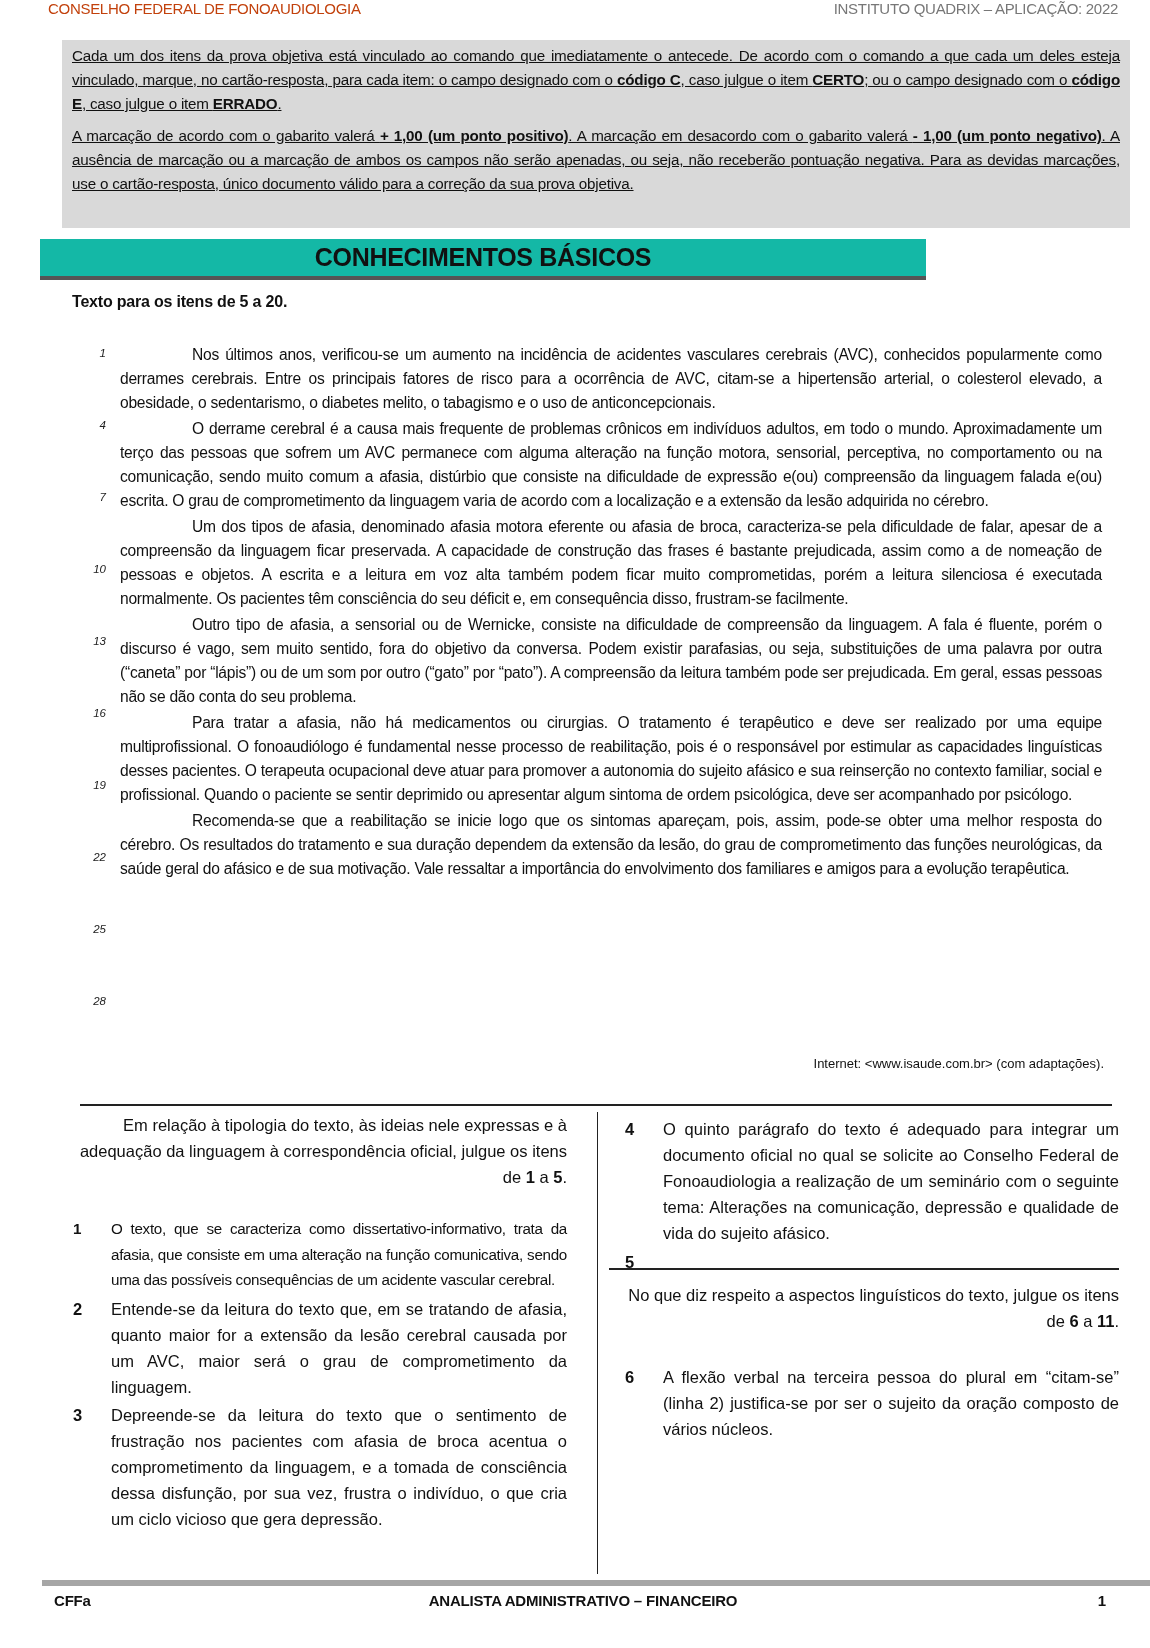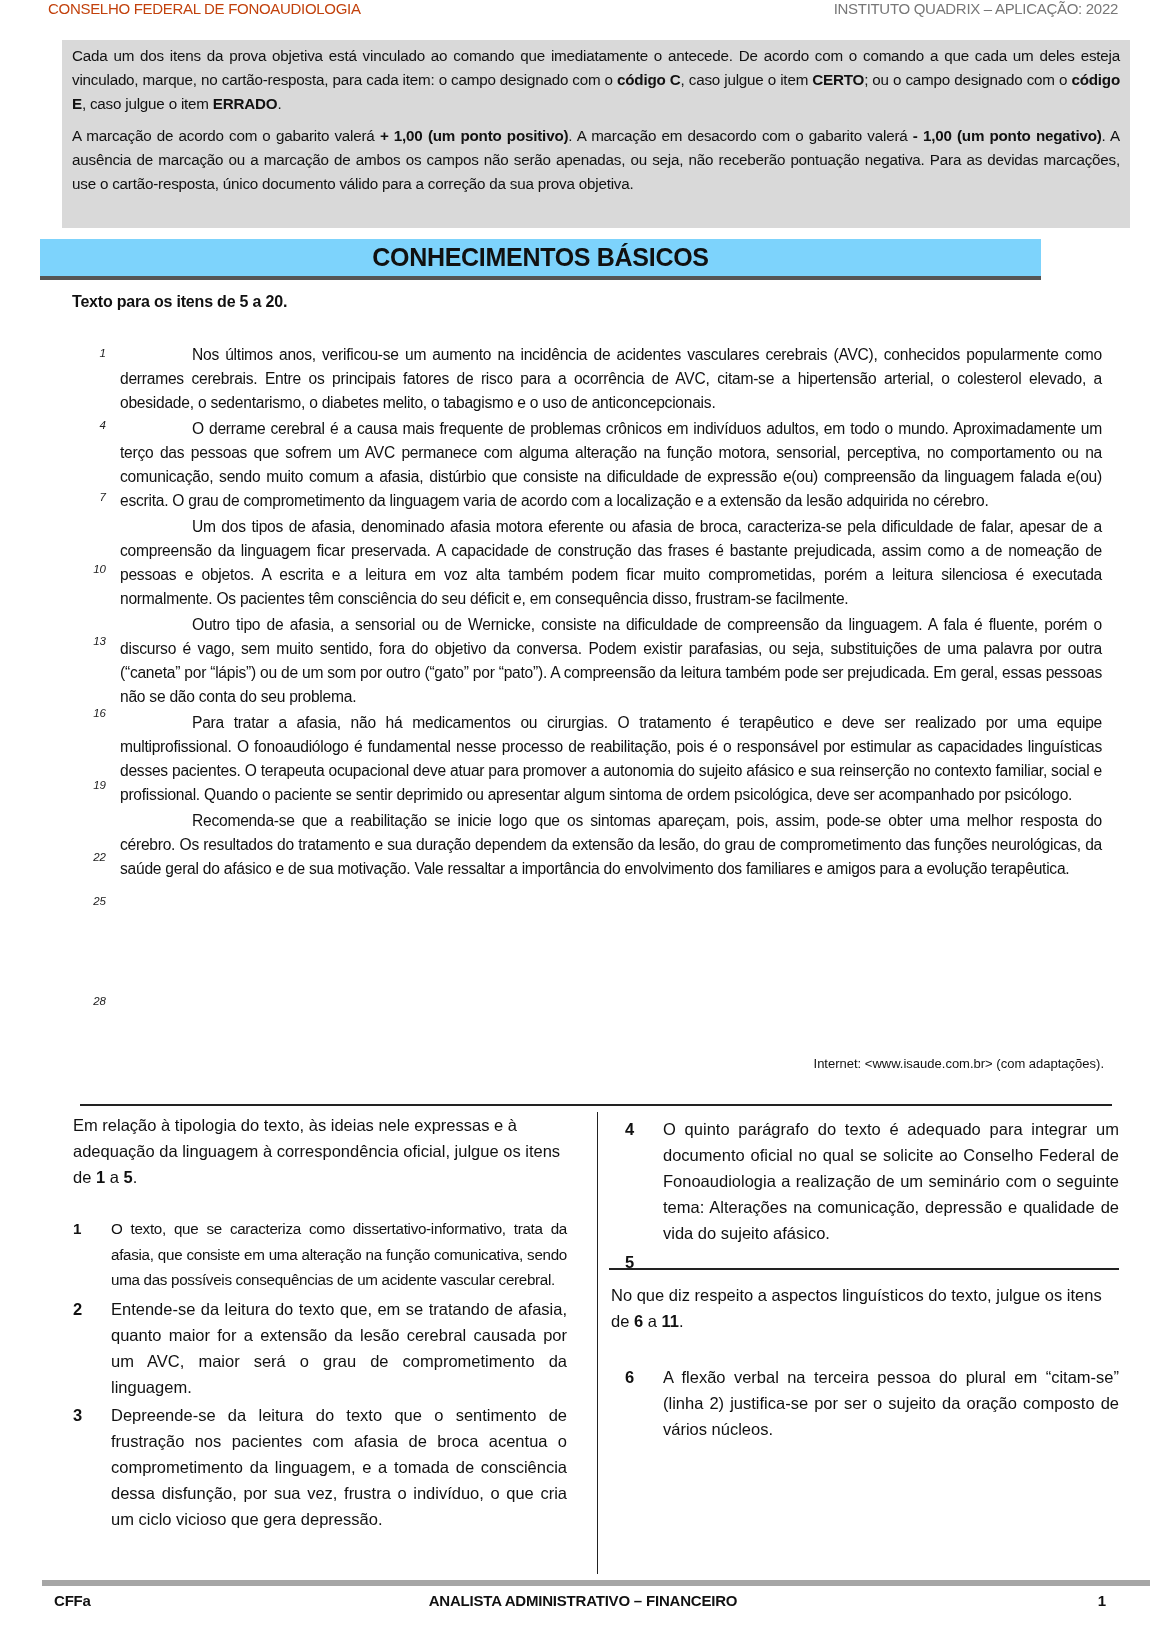--- a/index.html
+++ b/index.html
@@ -5,43 +5,43 @@
   html, body { margin: 0; padding: 0; background: #ffffff; }
   body { width: 1150px; height: 1648px; position: relative; overflow: hidden;
          font-family: "Liberation Sans", sans-serif; color: #111; }
   .topbar { position: absolute; top: 0; left: 0; right: 0; height: 22px; }
   .topbar .left { position: absolute; left: 48px; top: 0; font-size: 15px; color: #c2410c; letter-spacing: -0.3px; text-align: center; }
   .topbar .right { position: absolute; right: 32px; top: 0; font-size: 15px; color: #777; letter-spacing: -0.3px; }
 
   .instructions { position: absolute; left: 62px; top: 40px; width: 1068px; height: 188px;
                   background: #d9d9d9; box-sizing: border-box; padding: 4px 10px 0 10px;
                   font-size: 15.2px; line-height: 24px; text-align: justify; letter-spacing: -0.2px; }
-  .instructions p { margin: 0 0 8px 0; }
+  .instructions p { margin: 0 0 8px 0; text-decoration: underline; }
 
-  .section-band { position: absolute; left: 40px; top: 239px; width: 1001px; height: 37px;
-                  background: #7dd3fc; border-bottom: 4px solid #555; }
+  .section-band { position: absolute; left: 40px; top: 239px; width: 886px; height: 37px;
+                  background: #14b8a6; border-bottom: 4px solid #555; }
   .section-band h1 { margin: 0; text-align: center; font-size: 25px; line-height: 37px;
                      font-weight: bold; letter-spacing: -0.3px; }
 
   .text-label { position: absolute; left: 72px; top: 293px; font-size: 16px; font-weight: bold; letter-spacing: -0.2px; }
 
   .passage { position: absolute; left: 118px; top: 341px; width: 986px;
              font-size: 15.6px; line-height: 24px; text-align: justify; letter-spacing: -0.25px; }
   .passage p { margin: 2px; text-indent: 72px; }
   .line-nums { position: absolute; left: 80px; top: 341px; width: 30px; }
   .line-num { position: absolute; left: 0; width: 26px; text-align: right; font-style: italic;
               font-size: 11.5px; line-height: 24px; color: #222; }
   .source { position: absolute; right: 46px; top: 1056px; font-size: 13px; }
 
   .rule-long { position: absolute; left: 80px; top: 1104px; width: 1032px; height: 2px; background: #222; }
   .col-divider { position: absolute; left: 597px; top: 1112px; width: 1px; height: 462px; background: #222; }
 
   .col-left { position: absolute; left: 73px; top: 1112px; width: 494px; }
   .col-right { position: absolute; left: 625px; top: 1112px; width: 494px; }
-  .prompt { font-size: 16.5px; line-height: 26px; margin: 0; text-align: left; }
+  .prompt { font-size: 16.5px; line-height: 26px; margin: 0; text-align: right; }
   .item { position: relative; padding-left: 38px; font-size: 16.5px; line-height: 26px; text-align: justify; }
   .item .num { position: absolute; left: 0; top: 0; font-weight: bold; }
   .item.narrow { font-size: 15.2px; letter-spacing: -0.3px; line-height: 25.5px; }
   .rule-right { height: 2px; background: #222; margin: 22px 0 12px -16px; width: 510px; }
 
   .footer-band { position: absolute; left: 42px; top: 1580px; width: 1108px; height: 6px; background: #a6a6a6; }
   .footer { position: absolute; top: 1592px; left: 0; right: 0; font-size: 15px; font-weight: bold; letter-spacing: -0.2px; }
   .footer .l { position: absolute; left: 54px; }
   .footer .c { position: absolute; left: 16px; right: 0; text-align: center; }
   .footer .r { position: absolute; right: 44px; }
@@ -67,21 +67,21 @@
 
 <div class="line-nums">
   <span class="line-num" style="top:0px">1</span>
   <span class="line-num" style="top:72px">4</span>
   <span class="line-num" style="top:144px">7</span>
   <span class="line-num" style="top:216px">10</span>
   <span class="line-num" style="top:288px">13</span>
   <span class="line-num" style="top:360px">16</span>
   <span class="line-num" style="top:432px">19</span>
   <span class="line-num" style="top:504px">22</span>
-  <span class="line-num" style="top:548px">25</span>
+  <span class="line-num" style="top:576px">25</span>
   <span class="line-num" style="top:648px">28</span>
 </div>
 
 <div class="passage">
   <p>Nos últimos anos, verificou-se um aumento na incidência de acidentes vasculares cerebrais (AVC), conhecidos popularmente como derrames cerebrais.  Entre os principais fatores de risco para a ocorrência de AVC, citam-se a hipertensão arterial, o colesterol elevado, a obesidade, o sedentarismo, o diabetes melito, o tabagismo e o uso de anticoncepcionais.</p>
   <p>O derrame cerebral é a causa mais frequente de problemas crônicos em indivíduos adultos, em todo o mundo. Aproximadamente um terço das pessoas que sofrem um AVC permanece com alguma alteração na função motora, sensorial, perceptiva, no comportamento ou na comunicação, sendo muito comum a afasia, distúrbio que consiste na dificuldade de expressão e(ou) compreensão da linguagem falada e(ou) escrita. O grau de comprometimento da linguagem varia de acordo com a localização e a extensão da lesão adquirida no cérebro.</p>
   <p>Um dos tipos de afasia, denominado afasia motora eferente ou afasia de broca, caracteriza-se pela dificuldade de falar, apesar de a compreensão da linguagem ficar preservada. A capacidade de construção das frases é bastante prejudicada, assim como a de nomeação de pessoas e objetos. A escrita e a leitura em voz alta também podem ficar muito comprometidas, porém a leitura silenciosa é executada normalmente. Os pacientes têm consciência do seu déficit e, em consequência disso, frustram-se facilmente.</p>
   <p>Outro tipo de afasia, a sensorial ou de Wernicke, consiste na dificuldade de compreensão da linguagem. A fala é fluente, porém o discurso é vago, sem muito sentido, fora do objetivo da conversa. Podem existir parafasias, ou seja, substituições de uma palavra por outra (“caneta” por “lápis”) ou de um som por outro (“gato” por “pato”). A compreensão da leitura também pode ser prejudicada. Em geral, essas pessoas não se dão conta do seu problema.</p>
   <p>Para tratar a afasia, não há medicamentos ou cirurgias. O tratamento é terapêutico e deve ser realizado por uma equipe multiprofissional. O fonoaudiólogo é fundamental nesse processo de reabilitação, pois é o responsável por estimular as capacidades linguísticas desses pacientes. O terapeuta ocupacional deve atuar para promover a autonomia do sujeito afásico e sua reinserção no contexto familiar, social e profissional. Quando o paciente se sentir deprimido ou apresentar algum sintoma de ordem psicológica, deve ser acompanhado por psicólogo.</p>
   <p>Recomenda-se que a reabilitação se inicie logo que os sintomas apareçam, pois, assim, pode-se obter uma melhor resposta do cérebro. Os resultados do tratamento e sua duração dependem da extensão da lesão, do grau de comprometimento das funções neurológicas, da saúde geral do afásico e de sua motivação. Vale ressaltar a importância do envolvimento dos familiares e amigos para a evolução terapêutica.</p>

